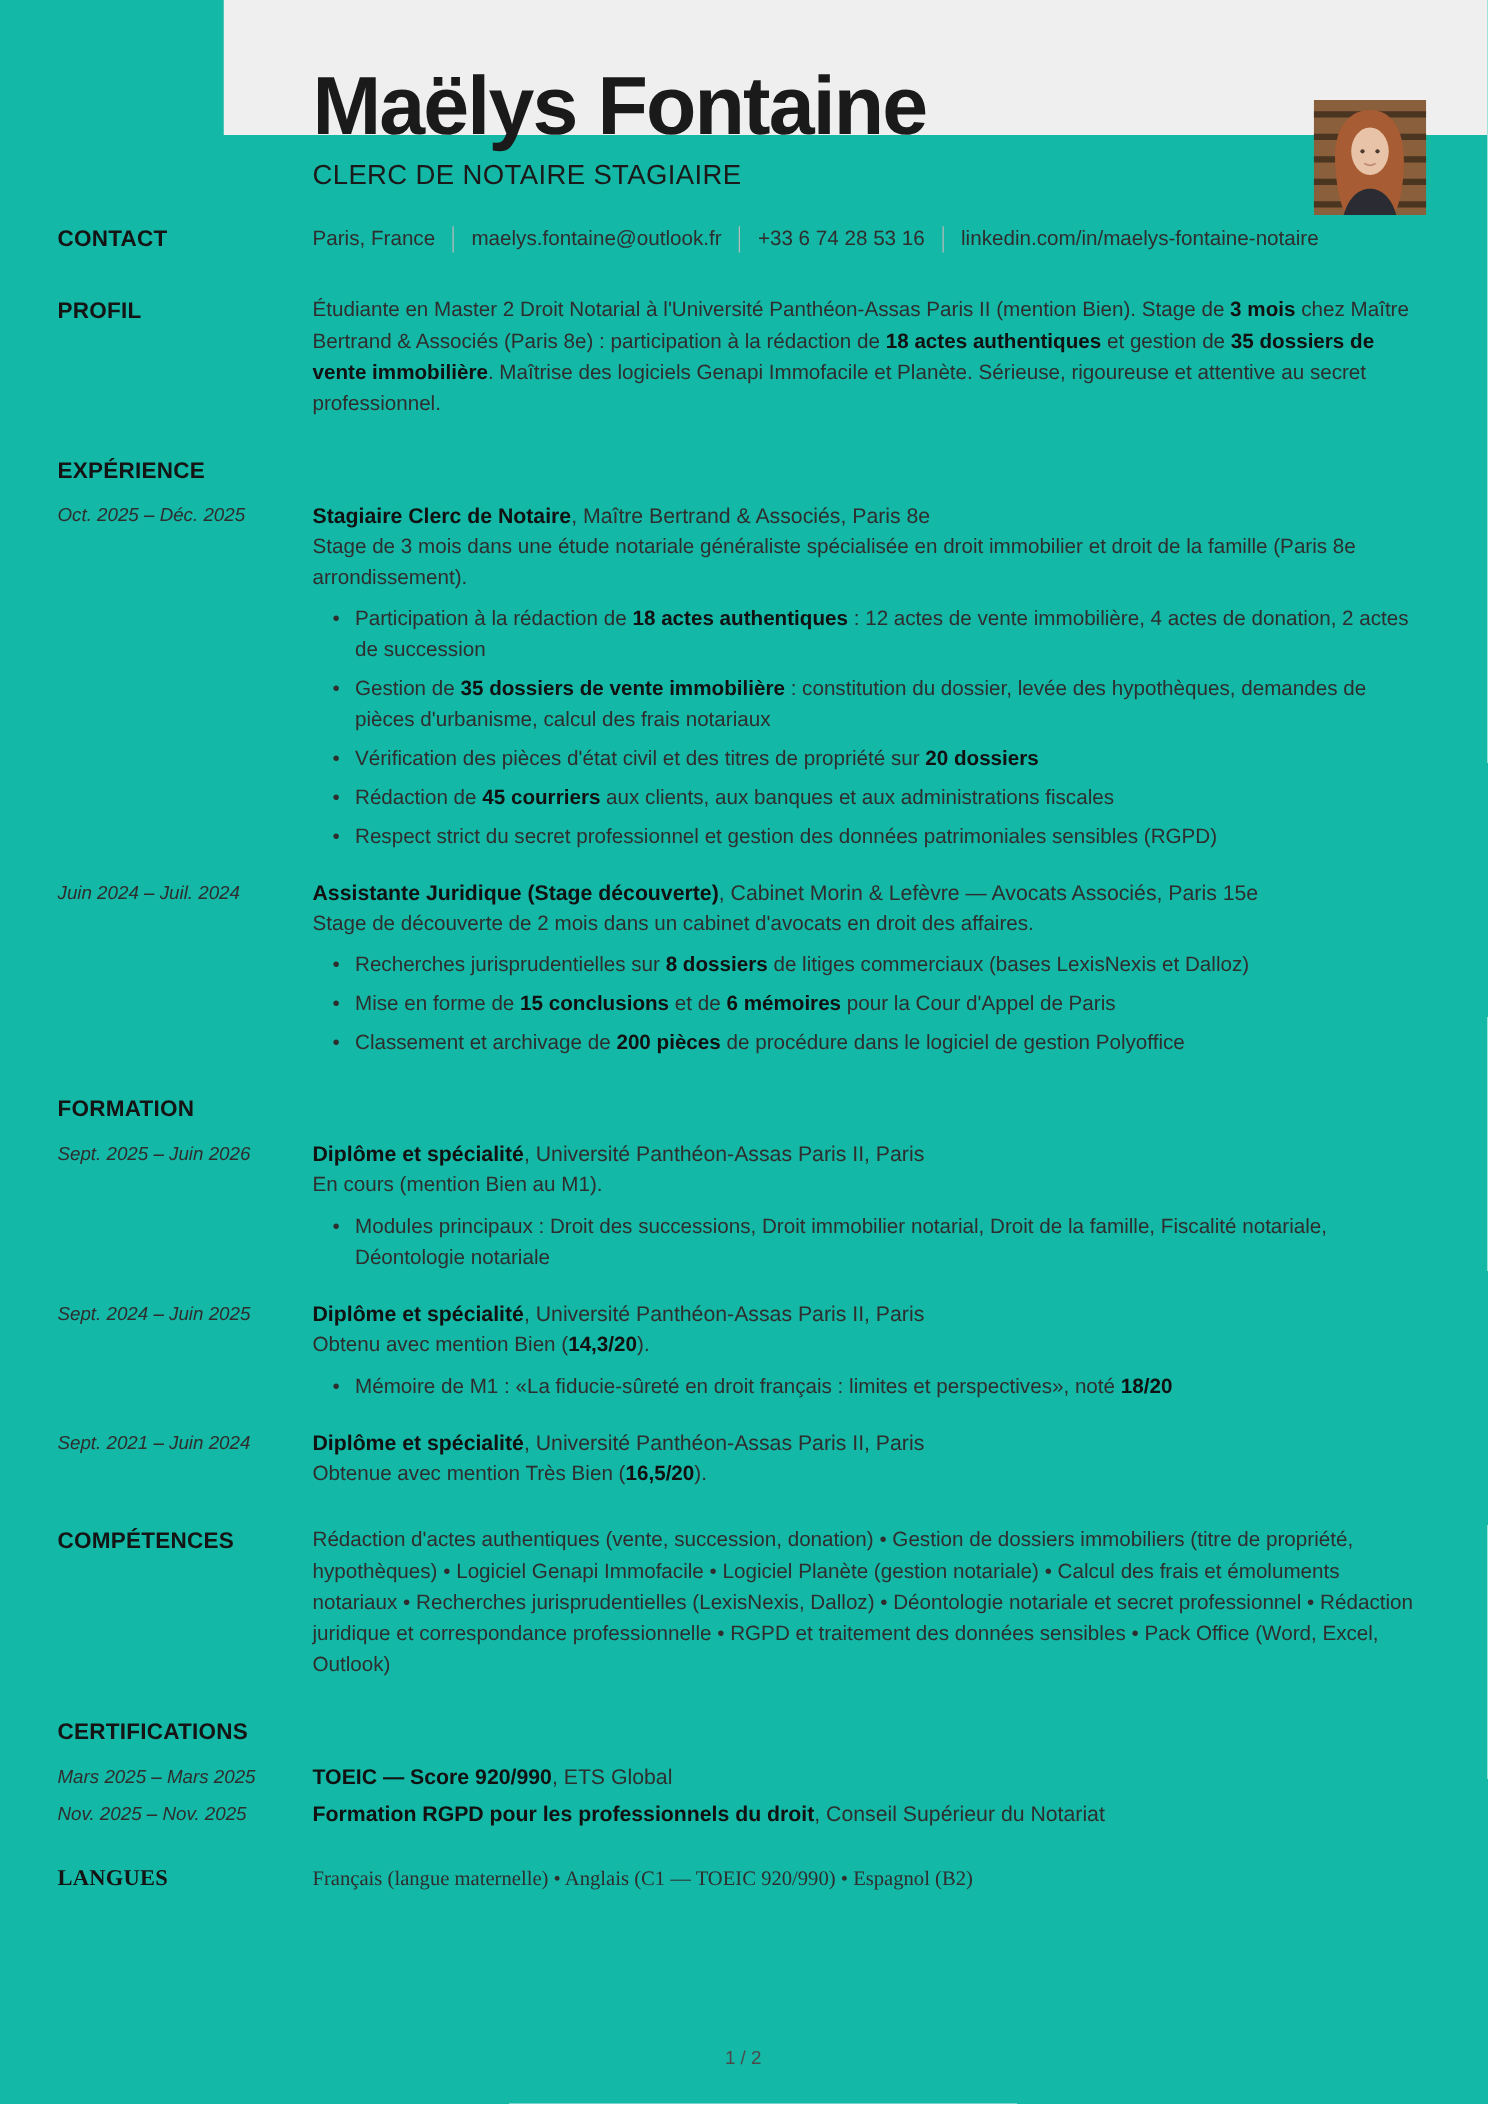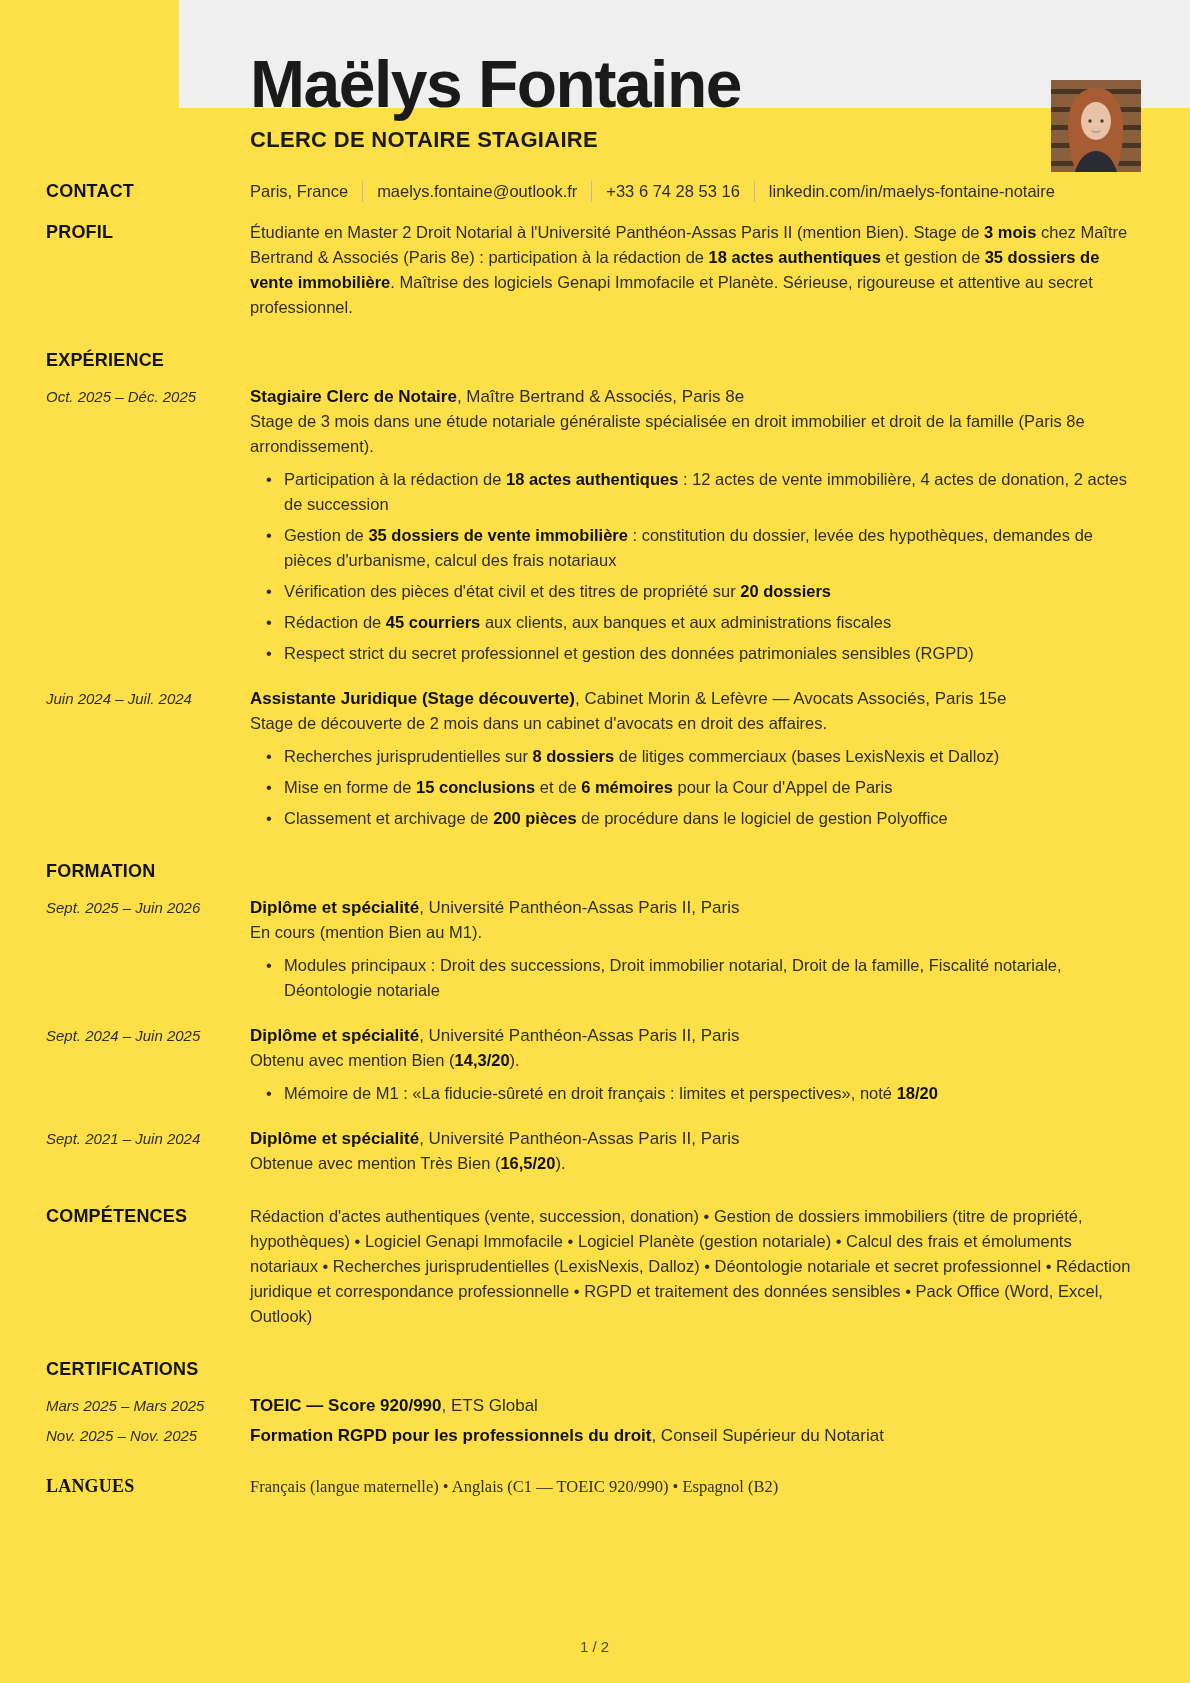--- a/index.html
+++ b/index.html
@@ -1,34 +1,34 @@
 <!DOCTYPE html>
 <html lang="fr"><head>
 <meta charset="utf-8">
 <style>
   html,body{margin:0;padding:0;background:#ffffff;}
   body{width:1190px;font-family:"Liberation Sans", sans-serif;color:#2e2e2e;-webkit-font-smoothing:antialiased;}
-  .page{position:relative;width:1190px;height:1683px;background:#fde047;overflow:hidden;}
+  .page{position:relative;width:1190px;height:1683px;background:#14b8a6;overflow:hidden;}
   .gray-band{position:absolute;left:179px;top:0;width:1011px;height:108px;background:#efefef;}
   .photo{position:absolute;left:1051px;top:80px;width:90px;height:92px;z-index:2;}
   .photo svg{display:block;}
   header{position:relative;z-index:1;padding:50px 0 0 250px;}
   h1{margin:0;font-size:66px;line-height:1.06;font-weight:bold;letter-spacing:-1.5px;color:#1a1a1a;}
-  .subtitle{margin-top:7px;font-size:22px;font-weight:bold;letter-spacing:.3px;color:#1a1a1a;}
+  .subtitle{margin-top:7px;font-size:22px;font-weight:normal;letter-spacing:.3px;color:#1a1a1a;}
   .row{display:flex;align-items:flex-start;padding:0 46px 0 46px;}
   .col-label{flex:0 0 204px;width:204px;}
   .col-content{flex:1;font-size:16.5px;line-height:25px;color:#2e2e2e;max-width:896px;}
   .sec-label{font-size:18px;font-weight:bold;letter-spacing:.2px;color:#141414;line-height:25px;display:inline-block;}
   .sec-header{margin:30px 0 13px 46px;font-size:18px;font-weight:bold;letter-spacing:.2px;color:#141414;}
   .dates{font-size:15px;font-style:italic;color:#2e2e2e;line-height:25px;display:inline-block;}
   .contact-row{margin-top:26px;}
   .contact-line{display:flex;align-items:center;flex-wrap:wrap;}
   .contact-item{white-space:nowrap;}
   .sep{display:inline-block;width:1px;height:21px;background:#b9b9b9;margin:0 14px;}
-  .profil-row{margin-top:16px;}
+  .profil-row{margin-top:32px;}
   .comp-row{margin-top:28px;}
   .langues-row{margin-top:26px;font-family:Liberation Serif, serif;}
   .rich-par{margin:0;}
   strong{font-weight:bold;color:#111111;}
   .entry{margin-bottom:20px;}
   .entry-title{margin:0;font-size:17px;}
   .entry-desc{margin:0;}
   .bullets{list-style:none;margin:8px 0 0 0;padding:0 0 0 16px;}
   .bullets li{position:relative;padding-left:18px;margin-bottom:6px;}
   .bullets li:last-child{margin-bottom:0;}

